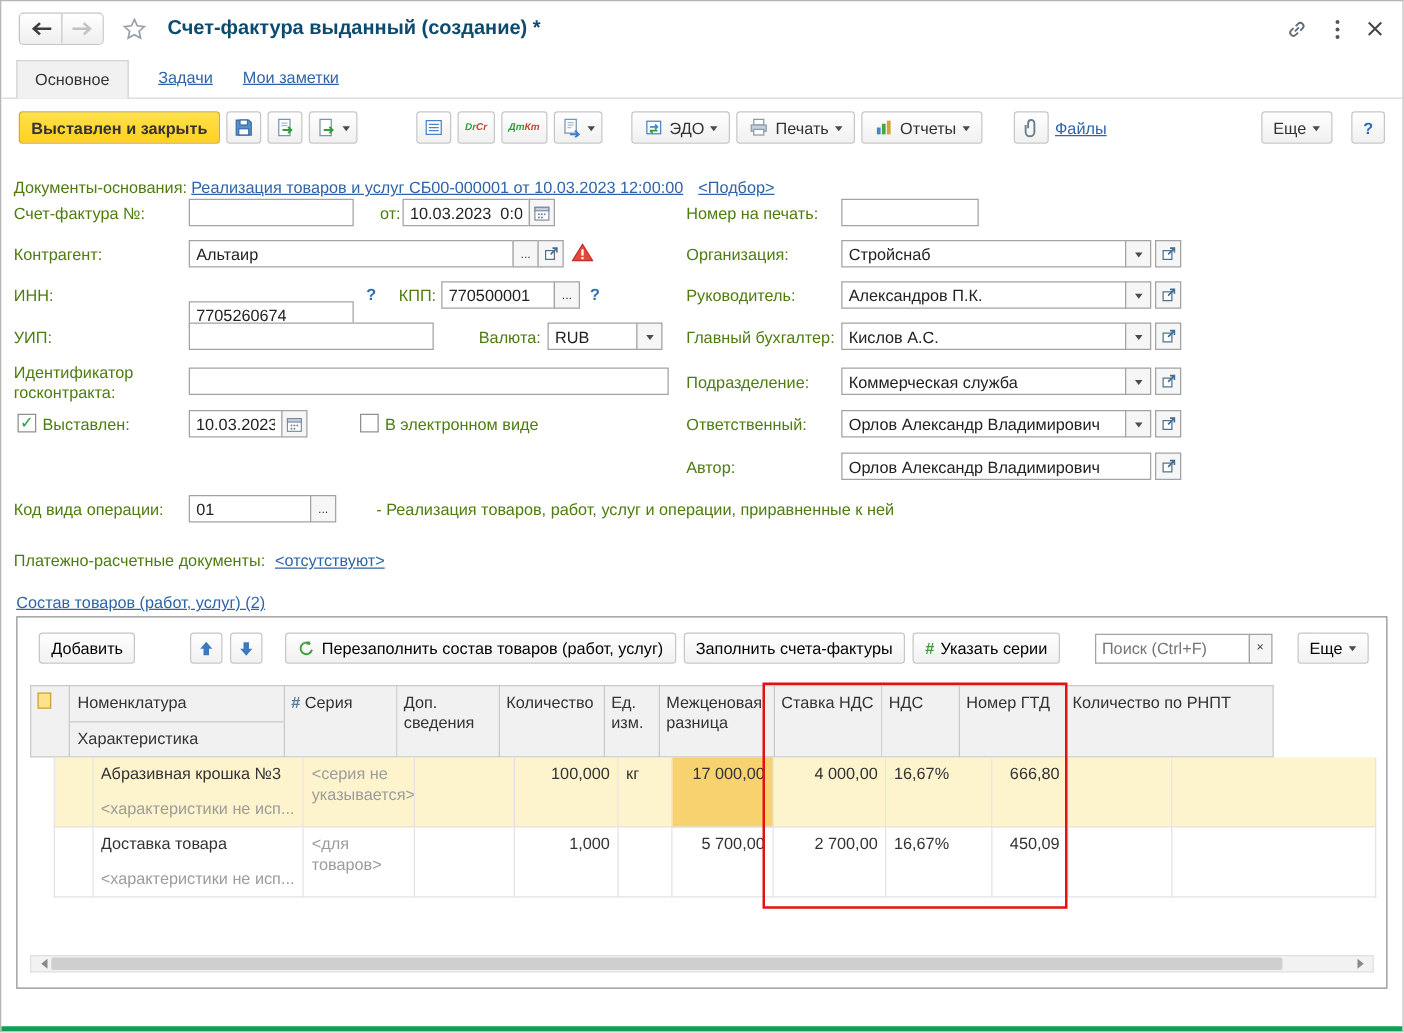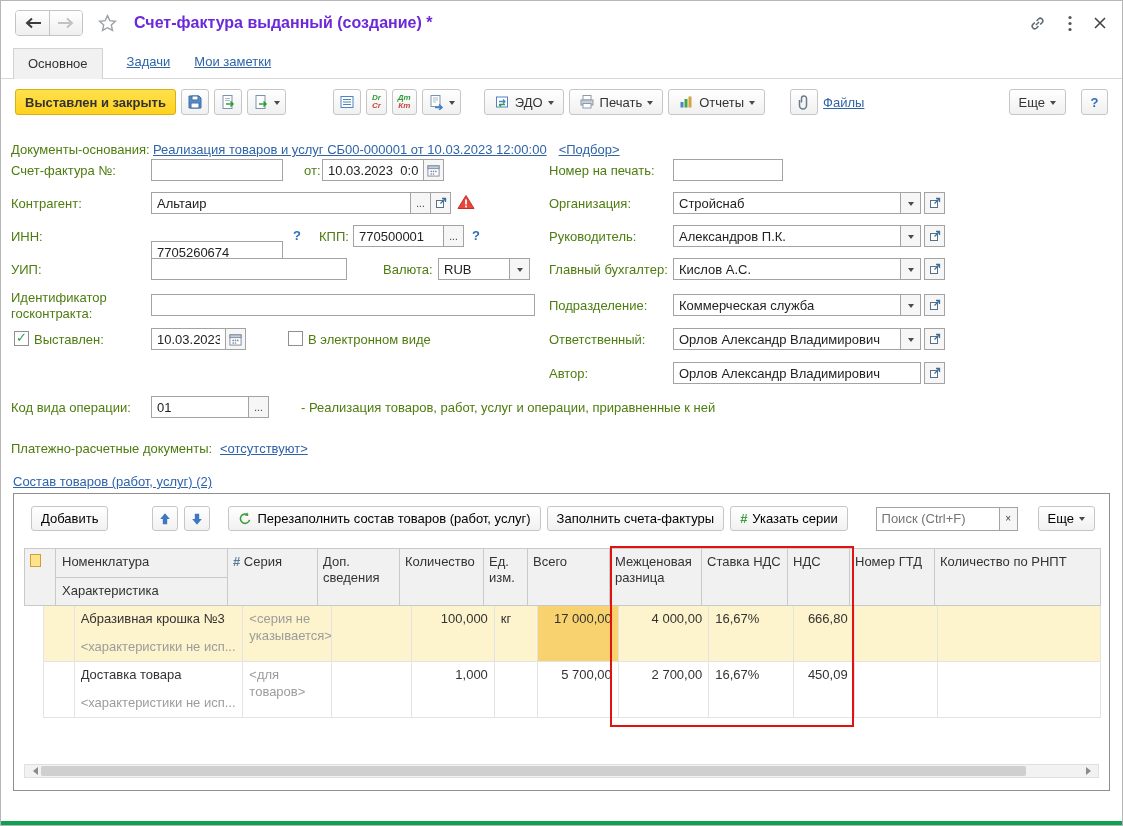--- a/index.html
+++ b/index.html
@@ -7,41 +7,41 @@
     font-family:"Liberation Sans","DejaVu Sans",sans-serif;font-size:13px;color:#333;
     border:1px solid #b6b6b6;box-sizing:border-box;}
 
   
   .titlebar{display:flex;align-items:center;height:44px;padding:0 16px 0 14px;}
   .navgrp{display:flex;border:1px solid #c4c4c4;border-radius:4px;overflow:hidden;}
   .navbtn{width:33px;height:24px;display:flex;align-items:center;justify-content:center;
     background:linear-gradient(#ffffff,#efefef);border:none;cursor:pointer;padding:0;}
   .navbtn + .navbtn{border-left:1px solid #c4c4c4;}
   .star{margin-left:15px;display:flex;cursor:pointer;}
-  .title{margin:0 0 0 17px;font-size:16px;font-weight:700;color:#6d28d9;white-space:nowrap;}
+  .title{margin:0 0 0 17px;font-size:16px;font-weight:700;color:#0c4a6e;white-space:nowrap;}
   .title-actions{margin-left:auto;display:flex;align-items:center;gap:22px;}
   .title-actions span{display:flex;cursor:pointer;}
 
   
   .tabsbar{display:flex;align-items:flex-end;height:34px;padding-left:12px;
     border-bottom:1px solid #d8d8d8;box-sizing:border-box;}
   .tab{padding:7px 14px 8px;background:#f1f1f1;border:1px solid #d2d2d2;border-bottom:none;
     cursor:pointer;margin-bottom:-1px;}
   .tablink{margin:0 0 9px 24px;color:#2F64A8;text-decoration:underline;cursor:pointer;}
 
   
   .cmdbar{display:flex;align-items:center;height:46px;padding:0 14px;gap:5px;}
   .btn{height:26px;border:1px solid #c6c6c6;border-radius:3px;box-sizing:border-box;
     background:linear-gradient(#ffffff,#f0f0f0);display:inline-flex;align-items:center;
     gap:5px;padding:0 9px;font-size:13px;font-family:inherit;color:#333;cursor:pointer;white-space:nowrap;}
   .btn.primary{background:linear-gradient(#ffe14e,#ffd11d);border-color:#d8b013;font-weight:700;}
   .btn.icon{padding:0 5px;}
   .car{display:inline-block;width:0;height:0;border:3.5px solid transparent;
     border-top:4.5px solid #4a4a4a;margin-top:4px;}
-  .acct{display:flex;flex-direction:column;font-size:8px;line-height:8px;font-weight:700;}
+  .acct{display:flex;flex-direction:row;font-size:8px;line-height:8px;font-weight:700;}
   .acct .g{color:#2F9E3F;}.acct .r{color:#C8463A;}
   .qbtn{width:27px;justify-content:center;font-weight:700;color:#2E6DB5;}
 
   
   .content{position:relative;height:702px;}
   .lbl{position:absolute;white-space:nowrap;color:#4d7c0f;}
   .grp{position:absolute;display:flex;height:22px;}
   .txt{height:22px;box-sizing:border-box;border:1px solid #a3a3a3;padding:1px 5px;
     font:inherit;color:#222;background:#fff;min-width:0;}
   .sqb{width:21px;height:22px;box-sizing:border-box;border:1px solid #a3a3a3;margin-left:-1px;
@@ -477,21 +477,20 @@
         <div class="hdr">
           <div class="hc w0"><i class="ydoc"></i></div>
           <div class="hc nom w1">
             <div class="hl1">Номенклатура</div>
             <div class="hl2">Характеристика</div>
           </div>
           <div class="hc w2"><span class="hash gray">#</span> <span>Серия</span></div>
           <div class="hc w3">Доп. сведения</div>
           <div class="hc w4">Количество</div>
           <div class="hc w5">Ед. изм.</div>
-          <div class="hc w6">Всего</div>
           <div class="hc w7">Межценовая разница</div>
           <div class="hc w8">Ставка НДС</div>
           <div class="hc w9">НДС</div>
           <div class="hc w10">Номер ГТД</div>
           <div class="hc w11">Количество по РНПТ</div>
         </div>
 
         <div class="row sel">
           <div class="dc w0"></div>
           <div class="dc w1">

